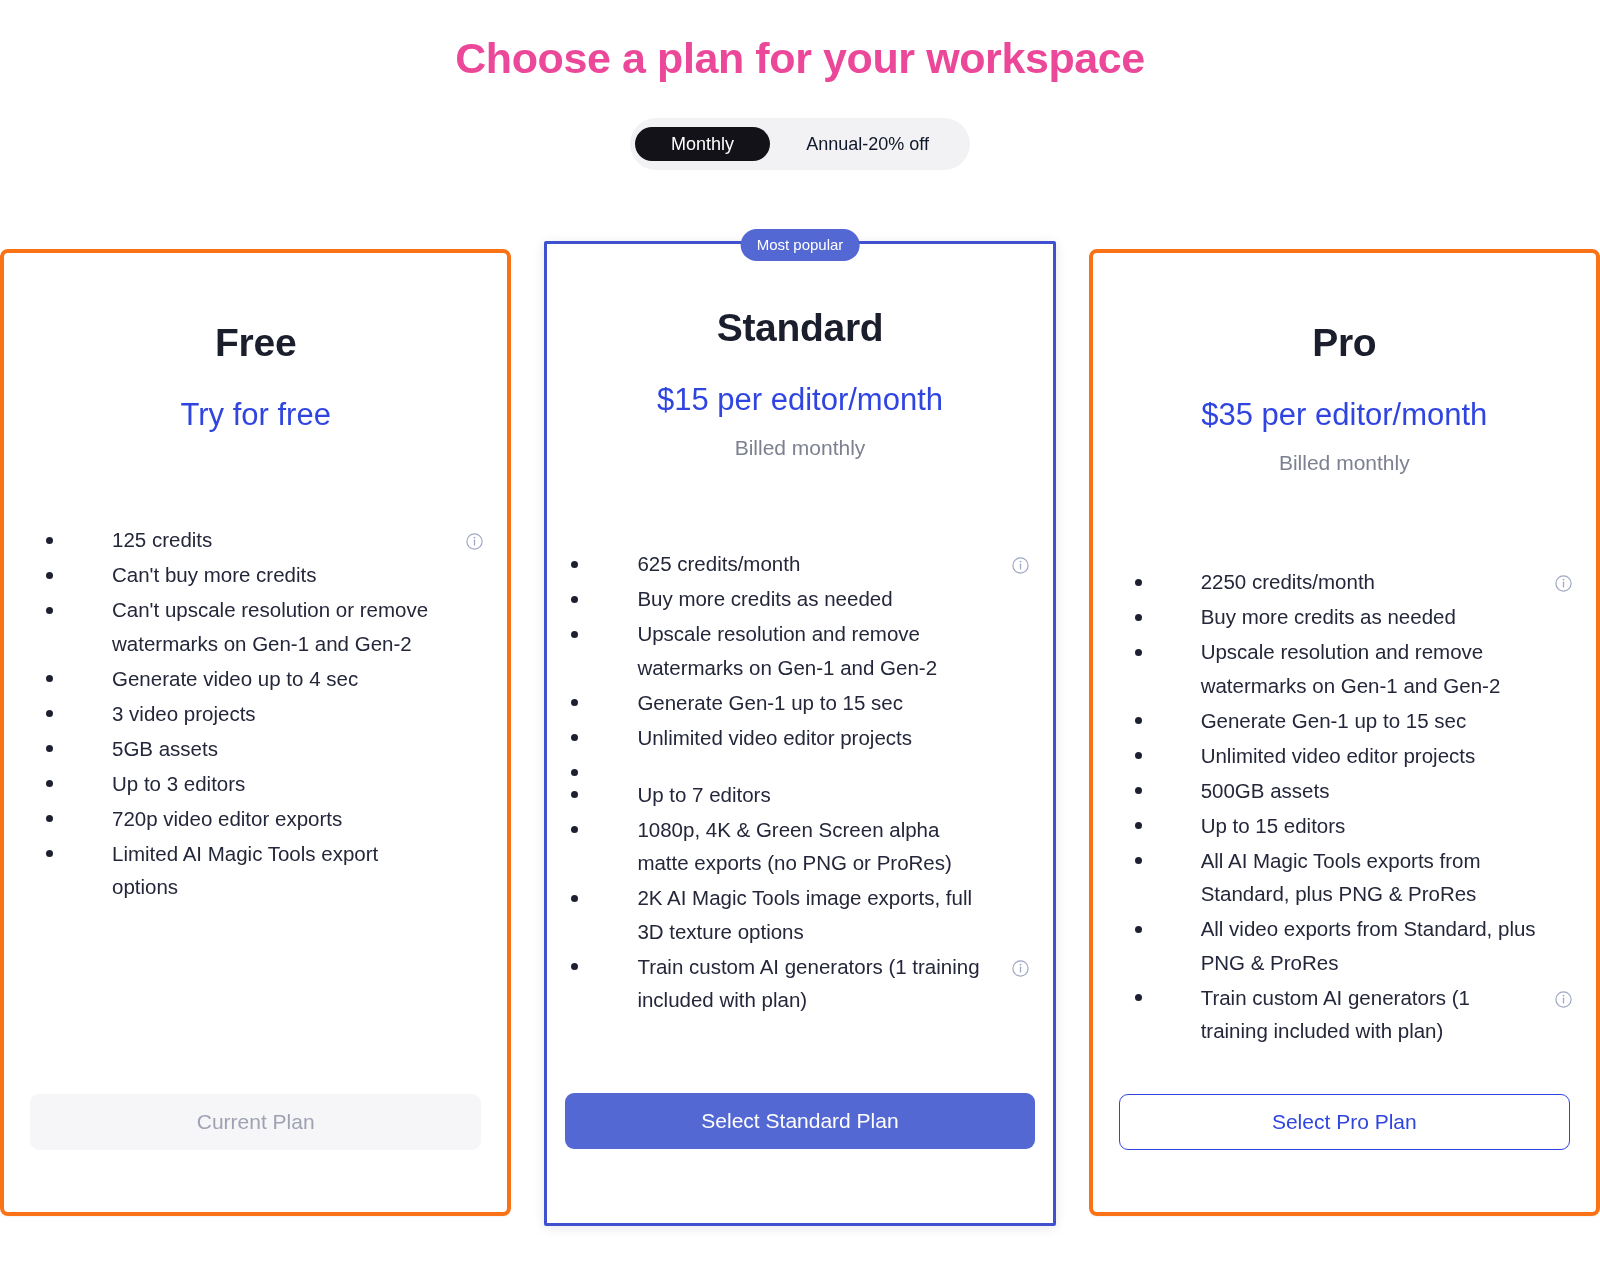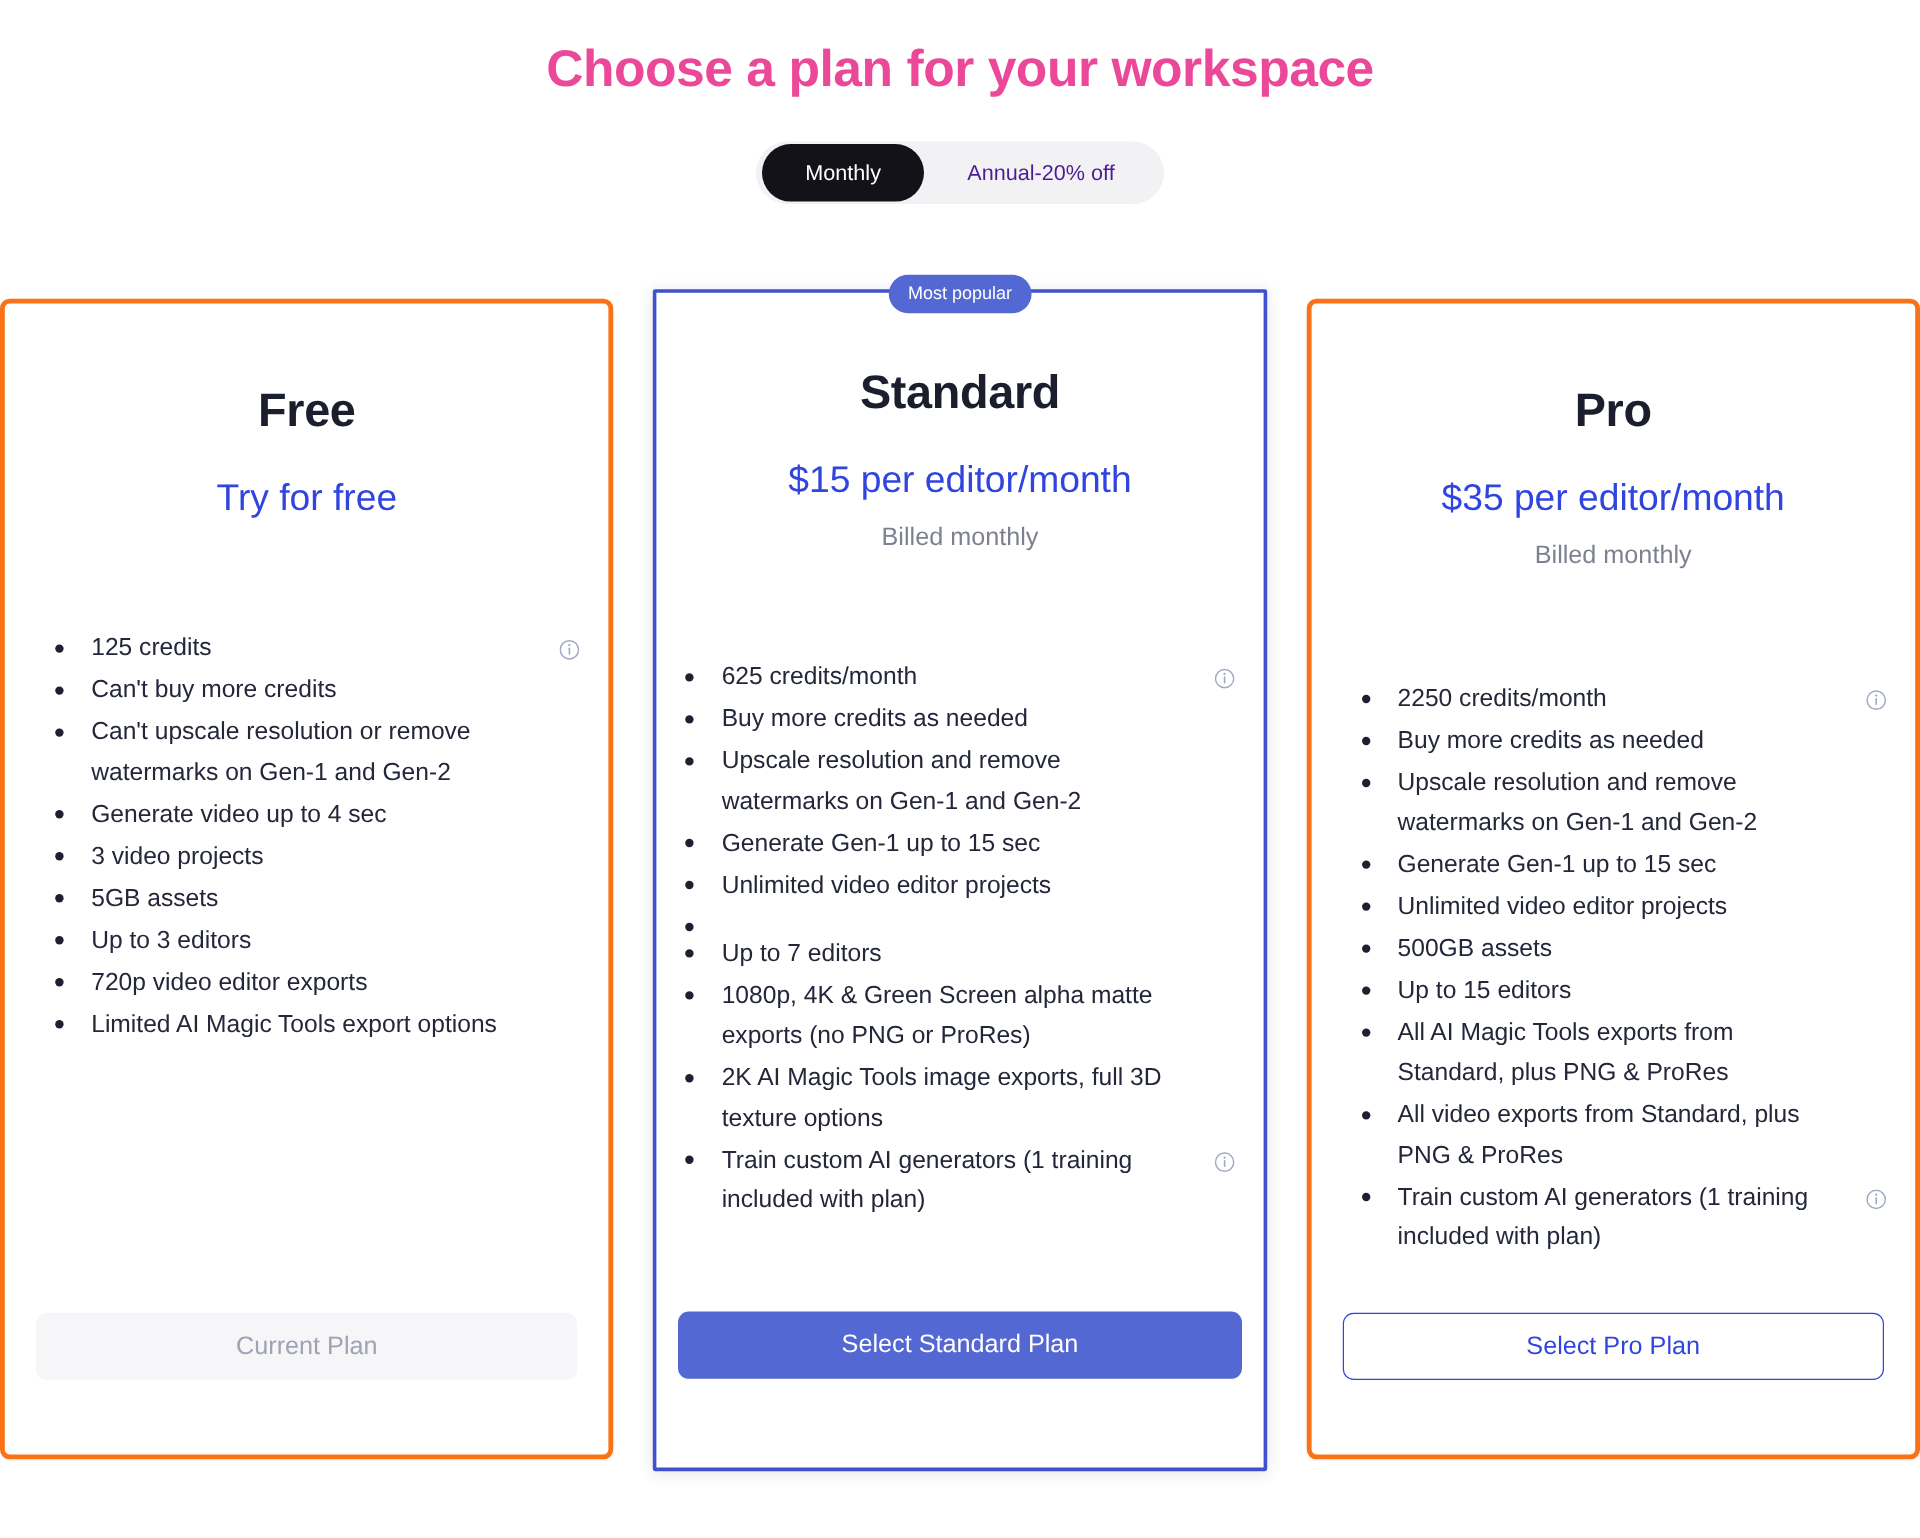--- a/index.html
+++ b/index.html
@@ -47,35 +47,35 @@
     background: #f2f2f4;
     border-radius: 999px;
     padding: 5px;
     height: 52px;
     box-sizing: border-box;
   }
   .toggle-opt {
     display: flex;
     align-items: center;
     justify-content: center;
-    height: 48px;
+    height: 34px;
     padding: 0 36px;
     border-radius: 999px;
     font-size: 18px;
     box-sizing: border-box;
     cursor: pointer;
     white-space: nowrap;
   }
   .toggle-opt.active {
     background: #121218;
     color: #ffffff;
   }
   .toggle-opt.inactive {
     background: transparent;
-    color: #4c1d95;
+    color: #0f172a;
   }
 
   
   .cards {
     position: absolute;
     top: 249px;
     left: 0;
     width: 1600px;
     display: flex;
     justify-content: center;
@@ -172,20 +172,21 @@
   .feature .dot {
     flex: 0 0 auto;
     width: 7px;
     height: 7px;
     border-radius: 50%;
     background: #1d2030;
     margin: 13.5px 23px 0 0;
   }
   .feature .ftext {
     flex: 1 1 auto;
+    margin-left: 36px;
   }
   .info-icon {
     position: absolute;
     right: 0;
     top: 10px;
     width: 17px;
     height: 17px;
     flex: 0 0 auto;
     cursor: pointer;
   }

